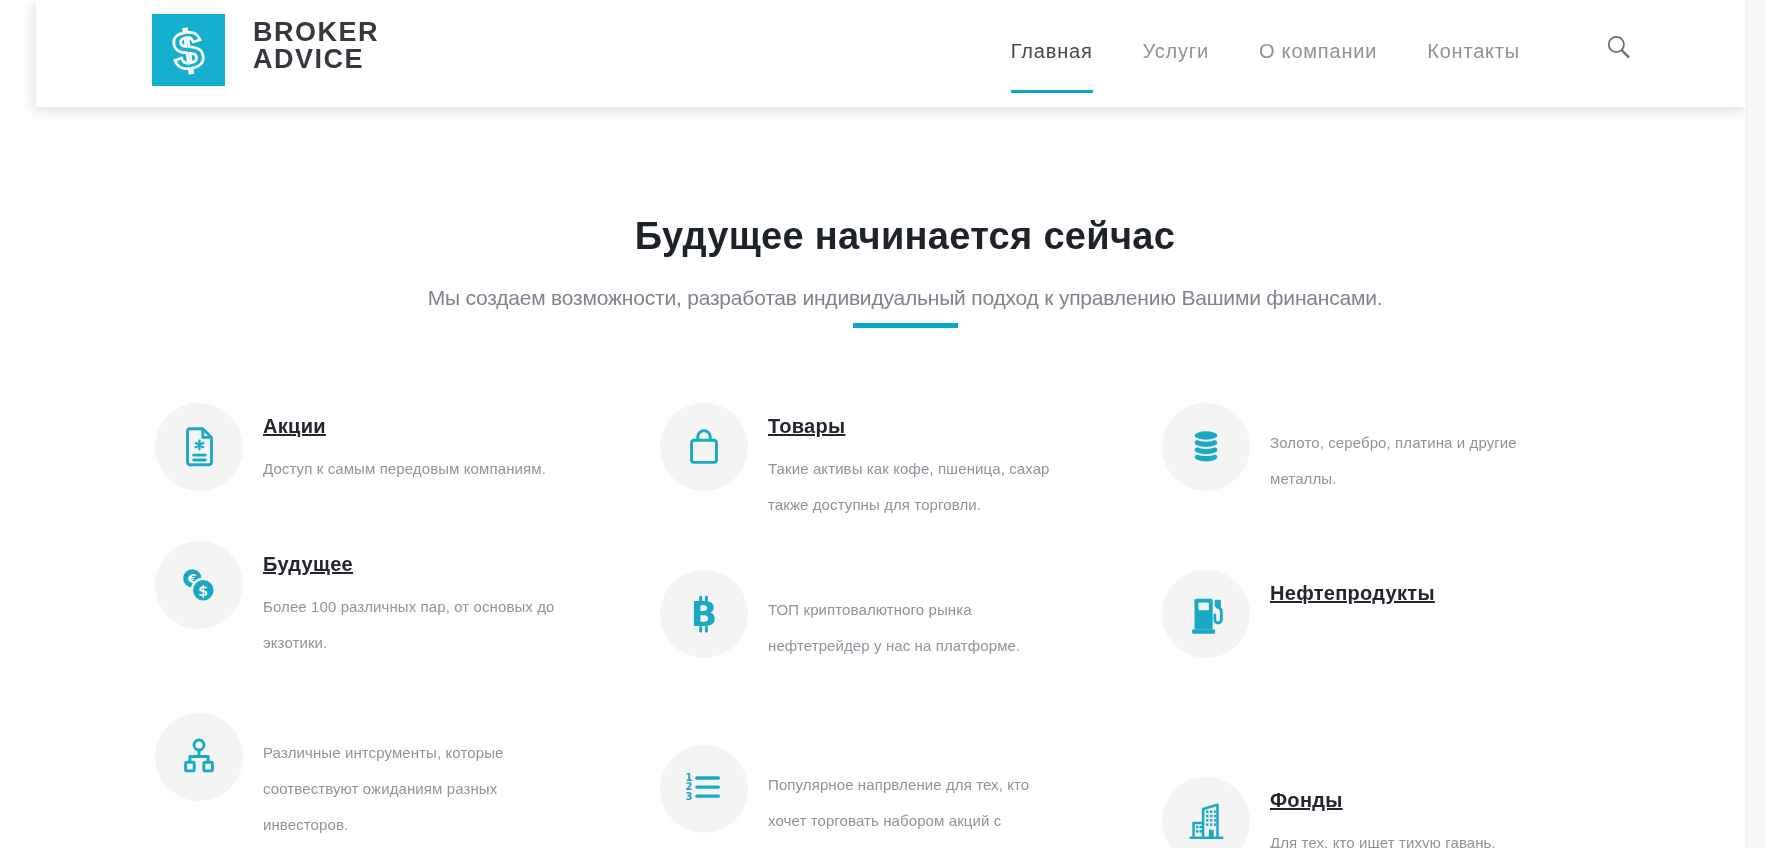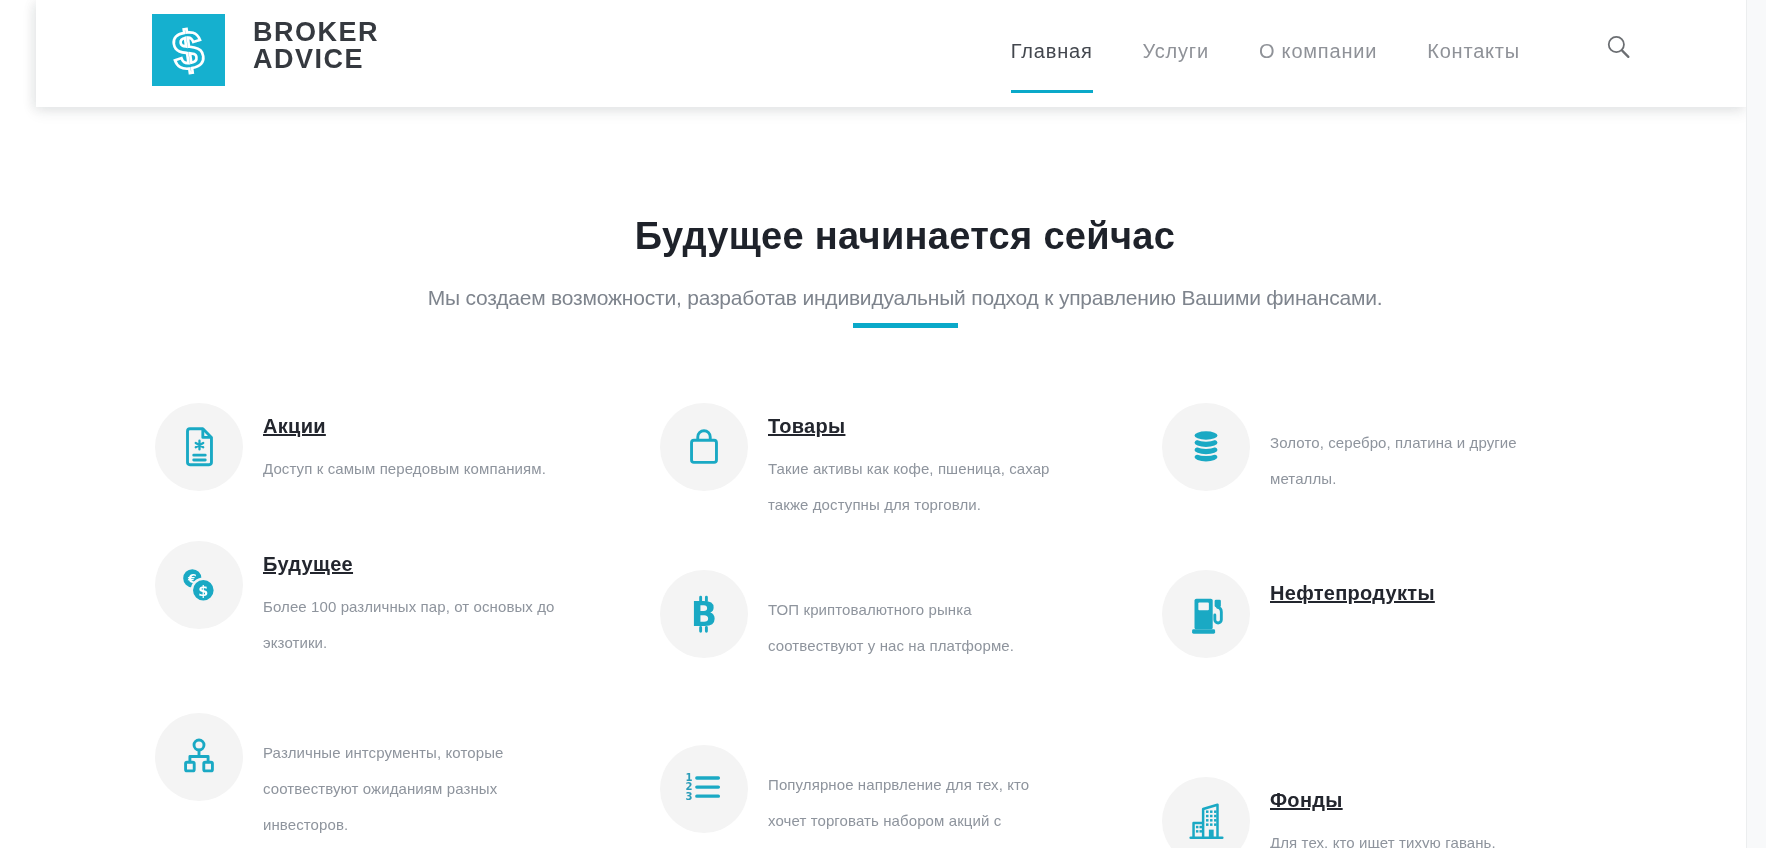--- a/index.html
+++ b/index.html
@@ -169,21 +169,21 @@
 
   <div class="feat" style="left:660px;top:570px">
     <div class="circ">
       <svg width="46" height="46" viewBox="0 0 48 48">
         <text x="24" y="37" font-size="36" font-weight="bold" fill="#1aa9c4" text-anchor="middle" font-family="DejaVu Sans,sans-serif">B</text>
         <path d="M20.5 6.5v4 M26.5 6.5v4 M20.5 38v4 M26.5 38v4" stroke="#1aa9c4" stroke-width="3" stroke-linecap="round"></path>
       </svg>
     </div>
     <div class="ftxt">
       <p>ТОП криптовалютного рынка
-соотвествуют у нас на платформе.</p>
+нефтетрейдер у нас на платформе.</p>
     </div>
   </div>
 
   <div class="feat" style="left:660px;top:745px">
     <div class="circ">
       <svg width="46" height="46" viewBox="0 0 48 48">
         <text x="12" y="16" font-size="10.5" font-weight="bold" fill="#2a9cb8" text-anchor="end" font-family="DejaVu Sans,sans-serif">1</text>
         <text x="12" y="25.5" font-size="10.5" font-weight="bold" fill="#2a9cb8" text-anchor="end" font-family="DejaVu Sans,sans-serif">2</text>
         <text x="12" y="35" font-size="10.5" font-weight="bold" fill="#2a9cb8" text-anchor="end" font-family="DejaVu Sans,sans-serif">3</text>
         <path d="M16.5 12.5h22.5 M16.5 22h22.5 M16.5 31.5h22.5" stroke="#1aa9c4" stroke-width="3.5" stroke-linecap="round"></path>

